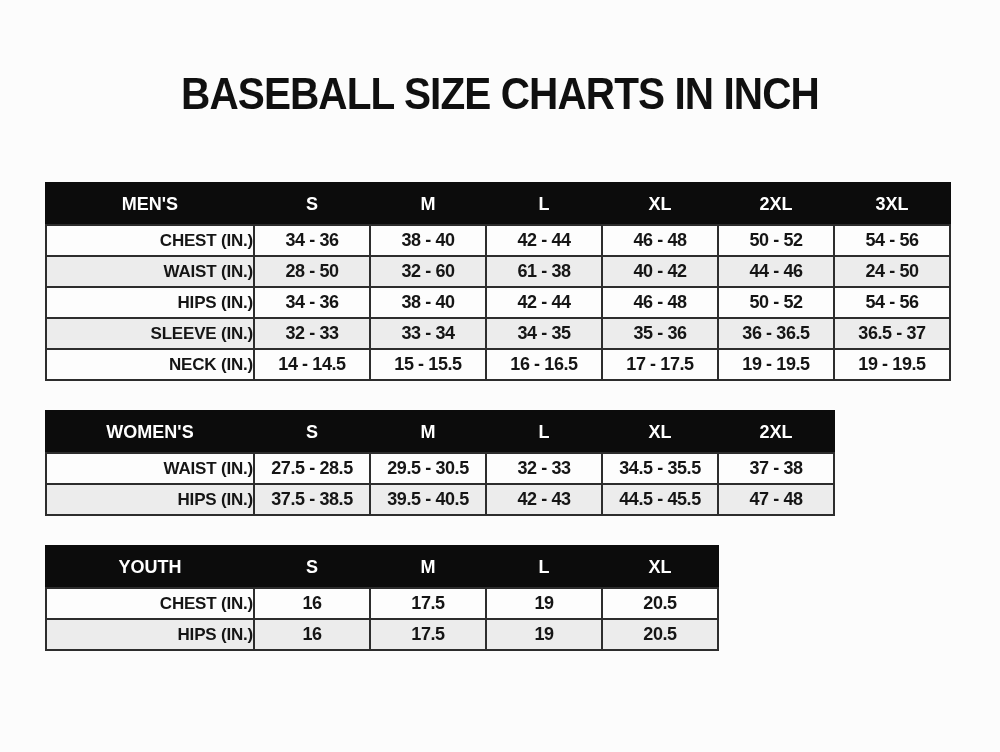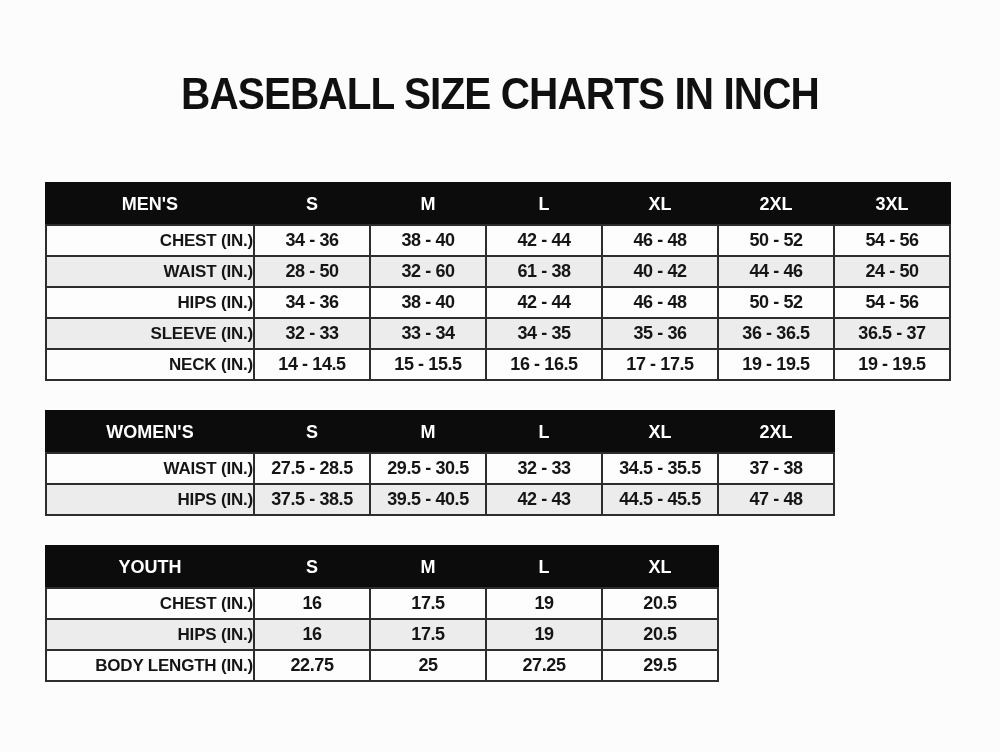--- a/index.html
+++ b/index.html
@@ -196,22 +196,15 @@
           <td>19</td>
           <td>20.5</td>
         </tr>
         <tr>
           <td class="measurement-label">HIPS (IN.)</td>
           <td>16</td>
           <td>17.5</td>
           <td>19</td>
           <td>20.5</td>
         </tr>
-        <tr>
-          <td class="measurement-label">BODY LENGTH (IN.)</td>
-          <td>22.75</td>
-          <td>25</td>
-          <td>27.25</td>
-          <td>29.5</td>
-        </tr>
       </tbody>
     </table>
   </div>
 
 </body></html>

